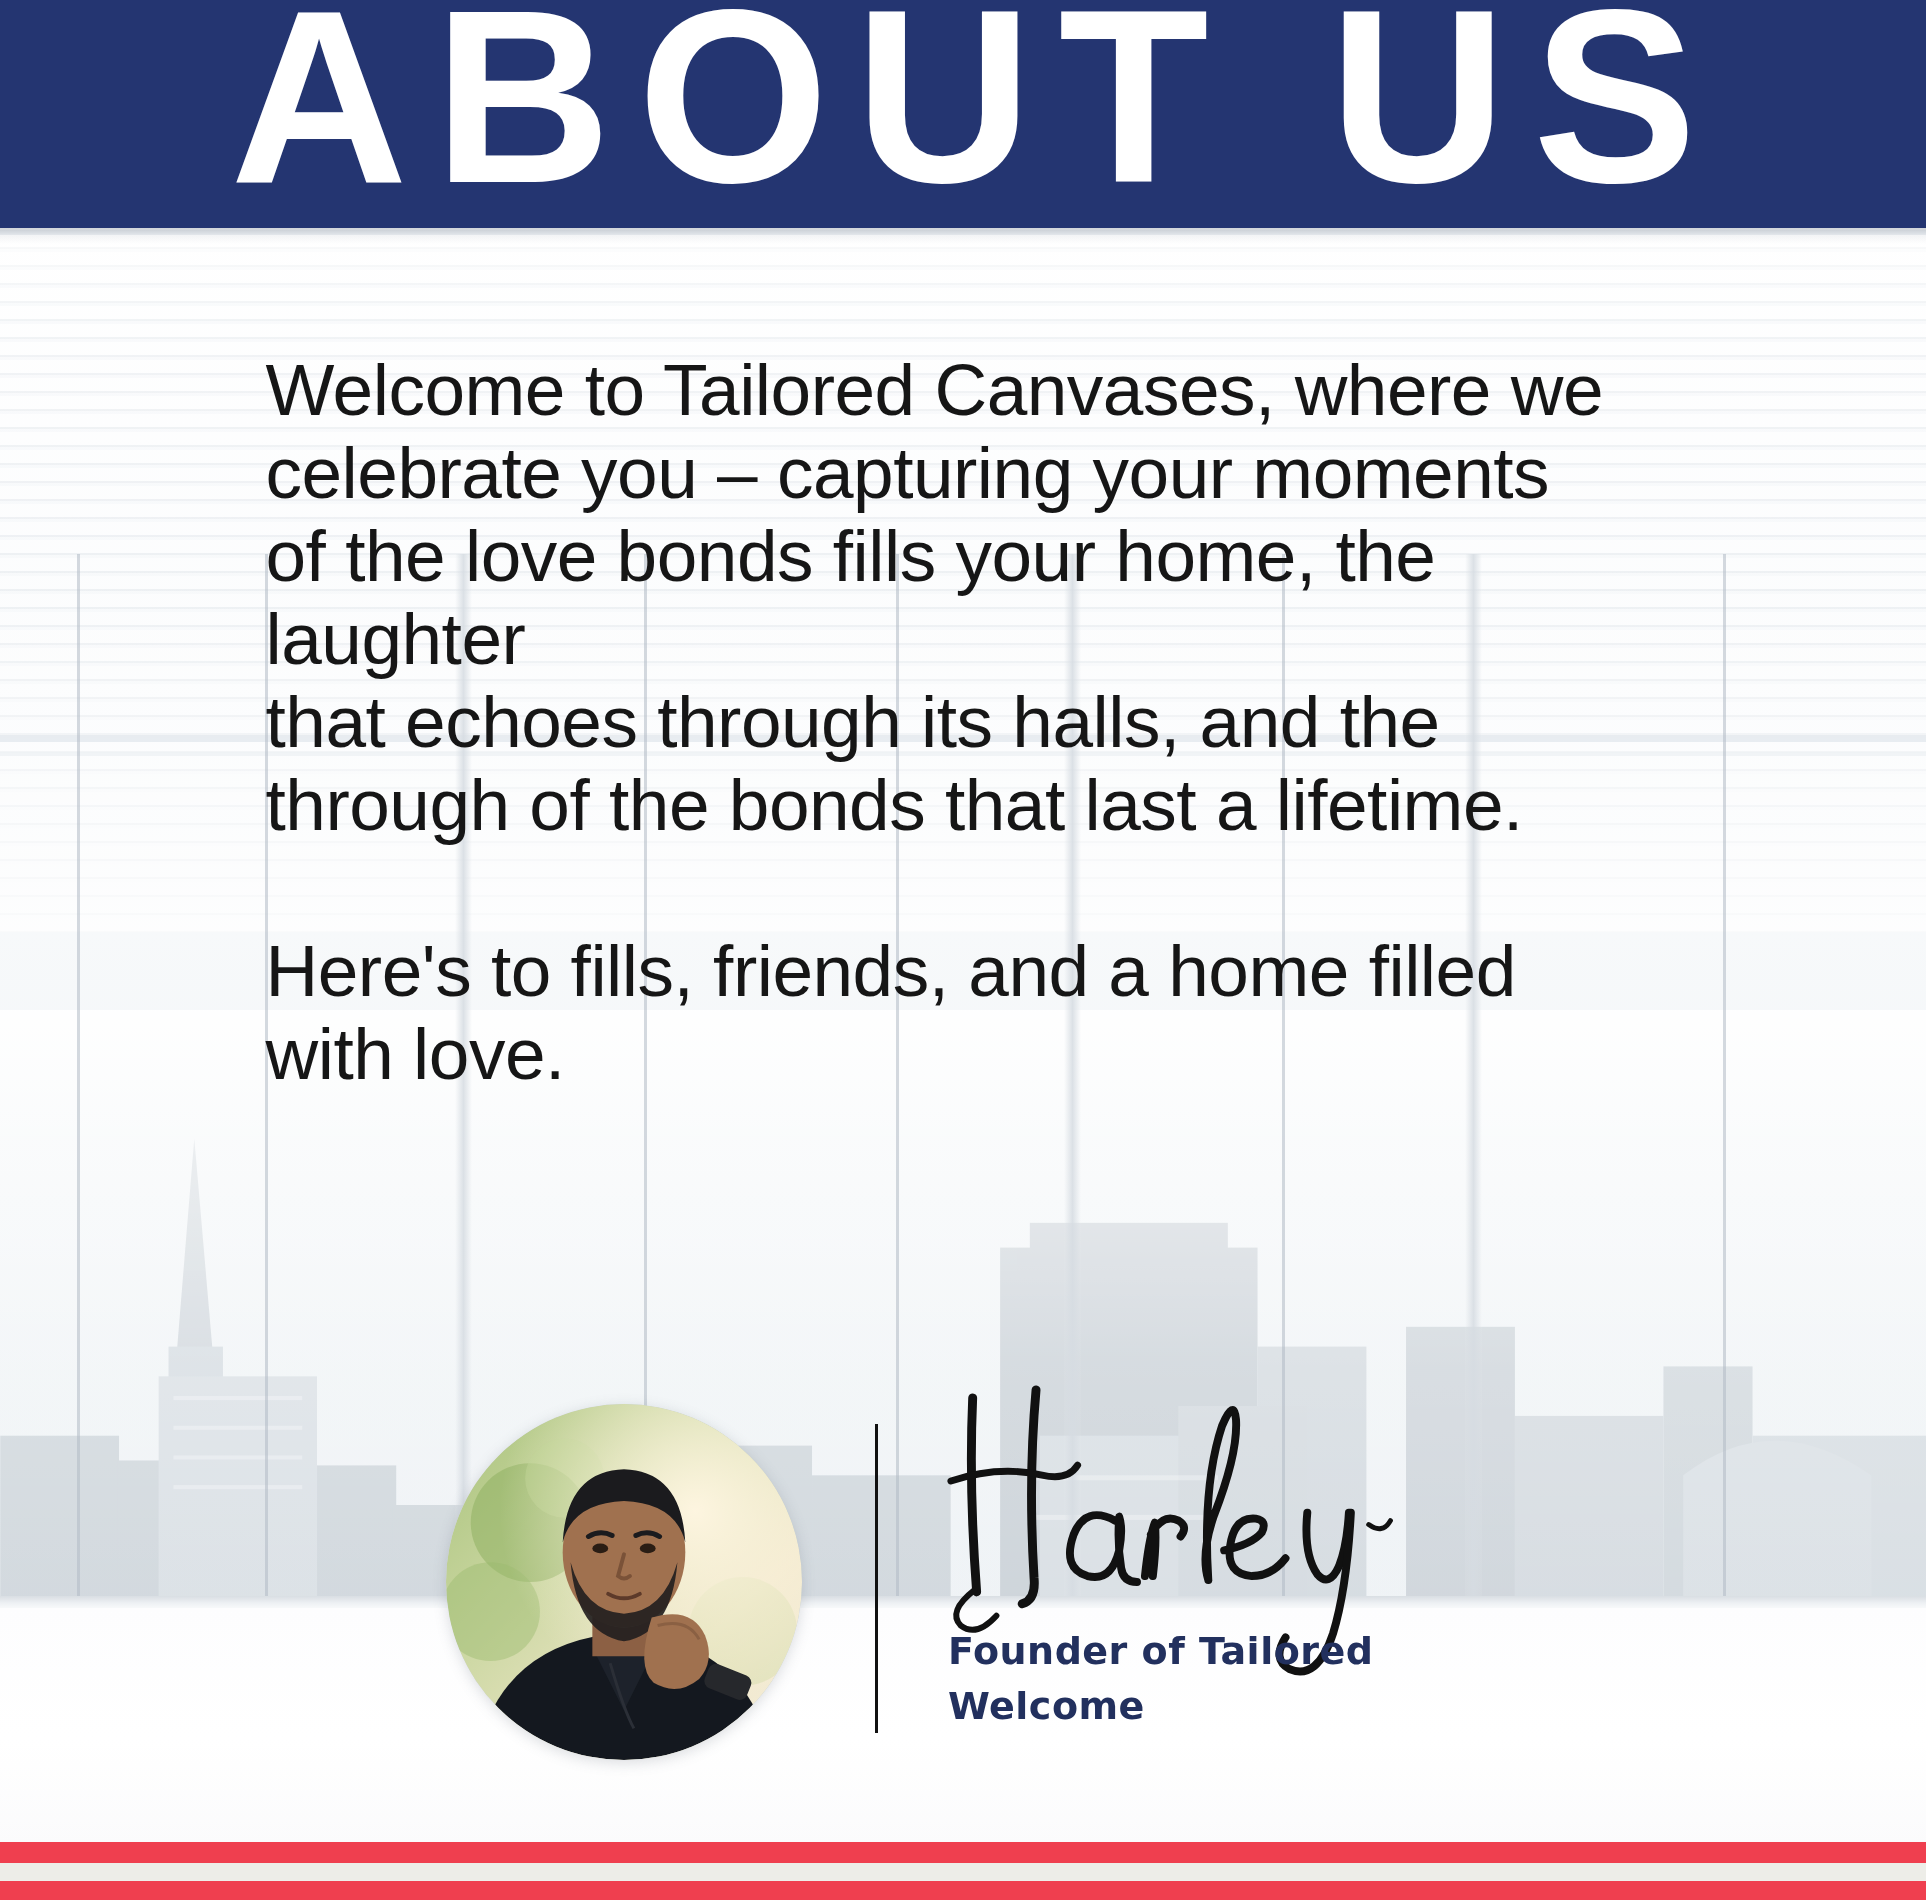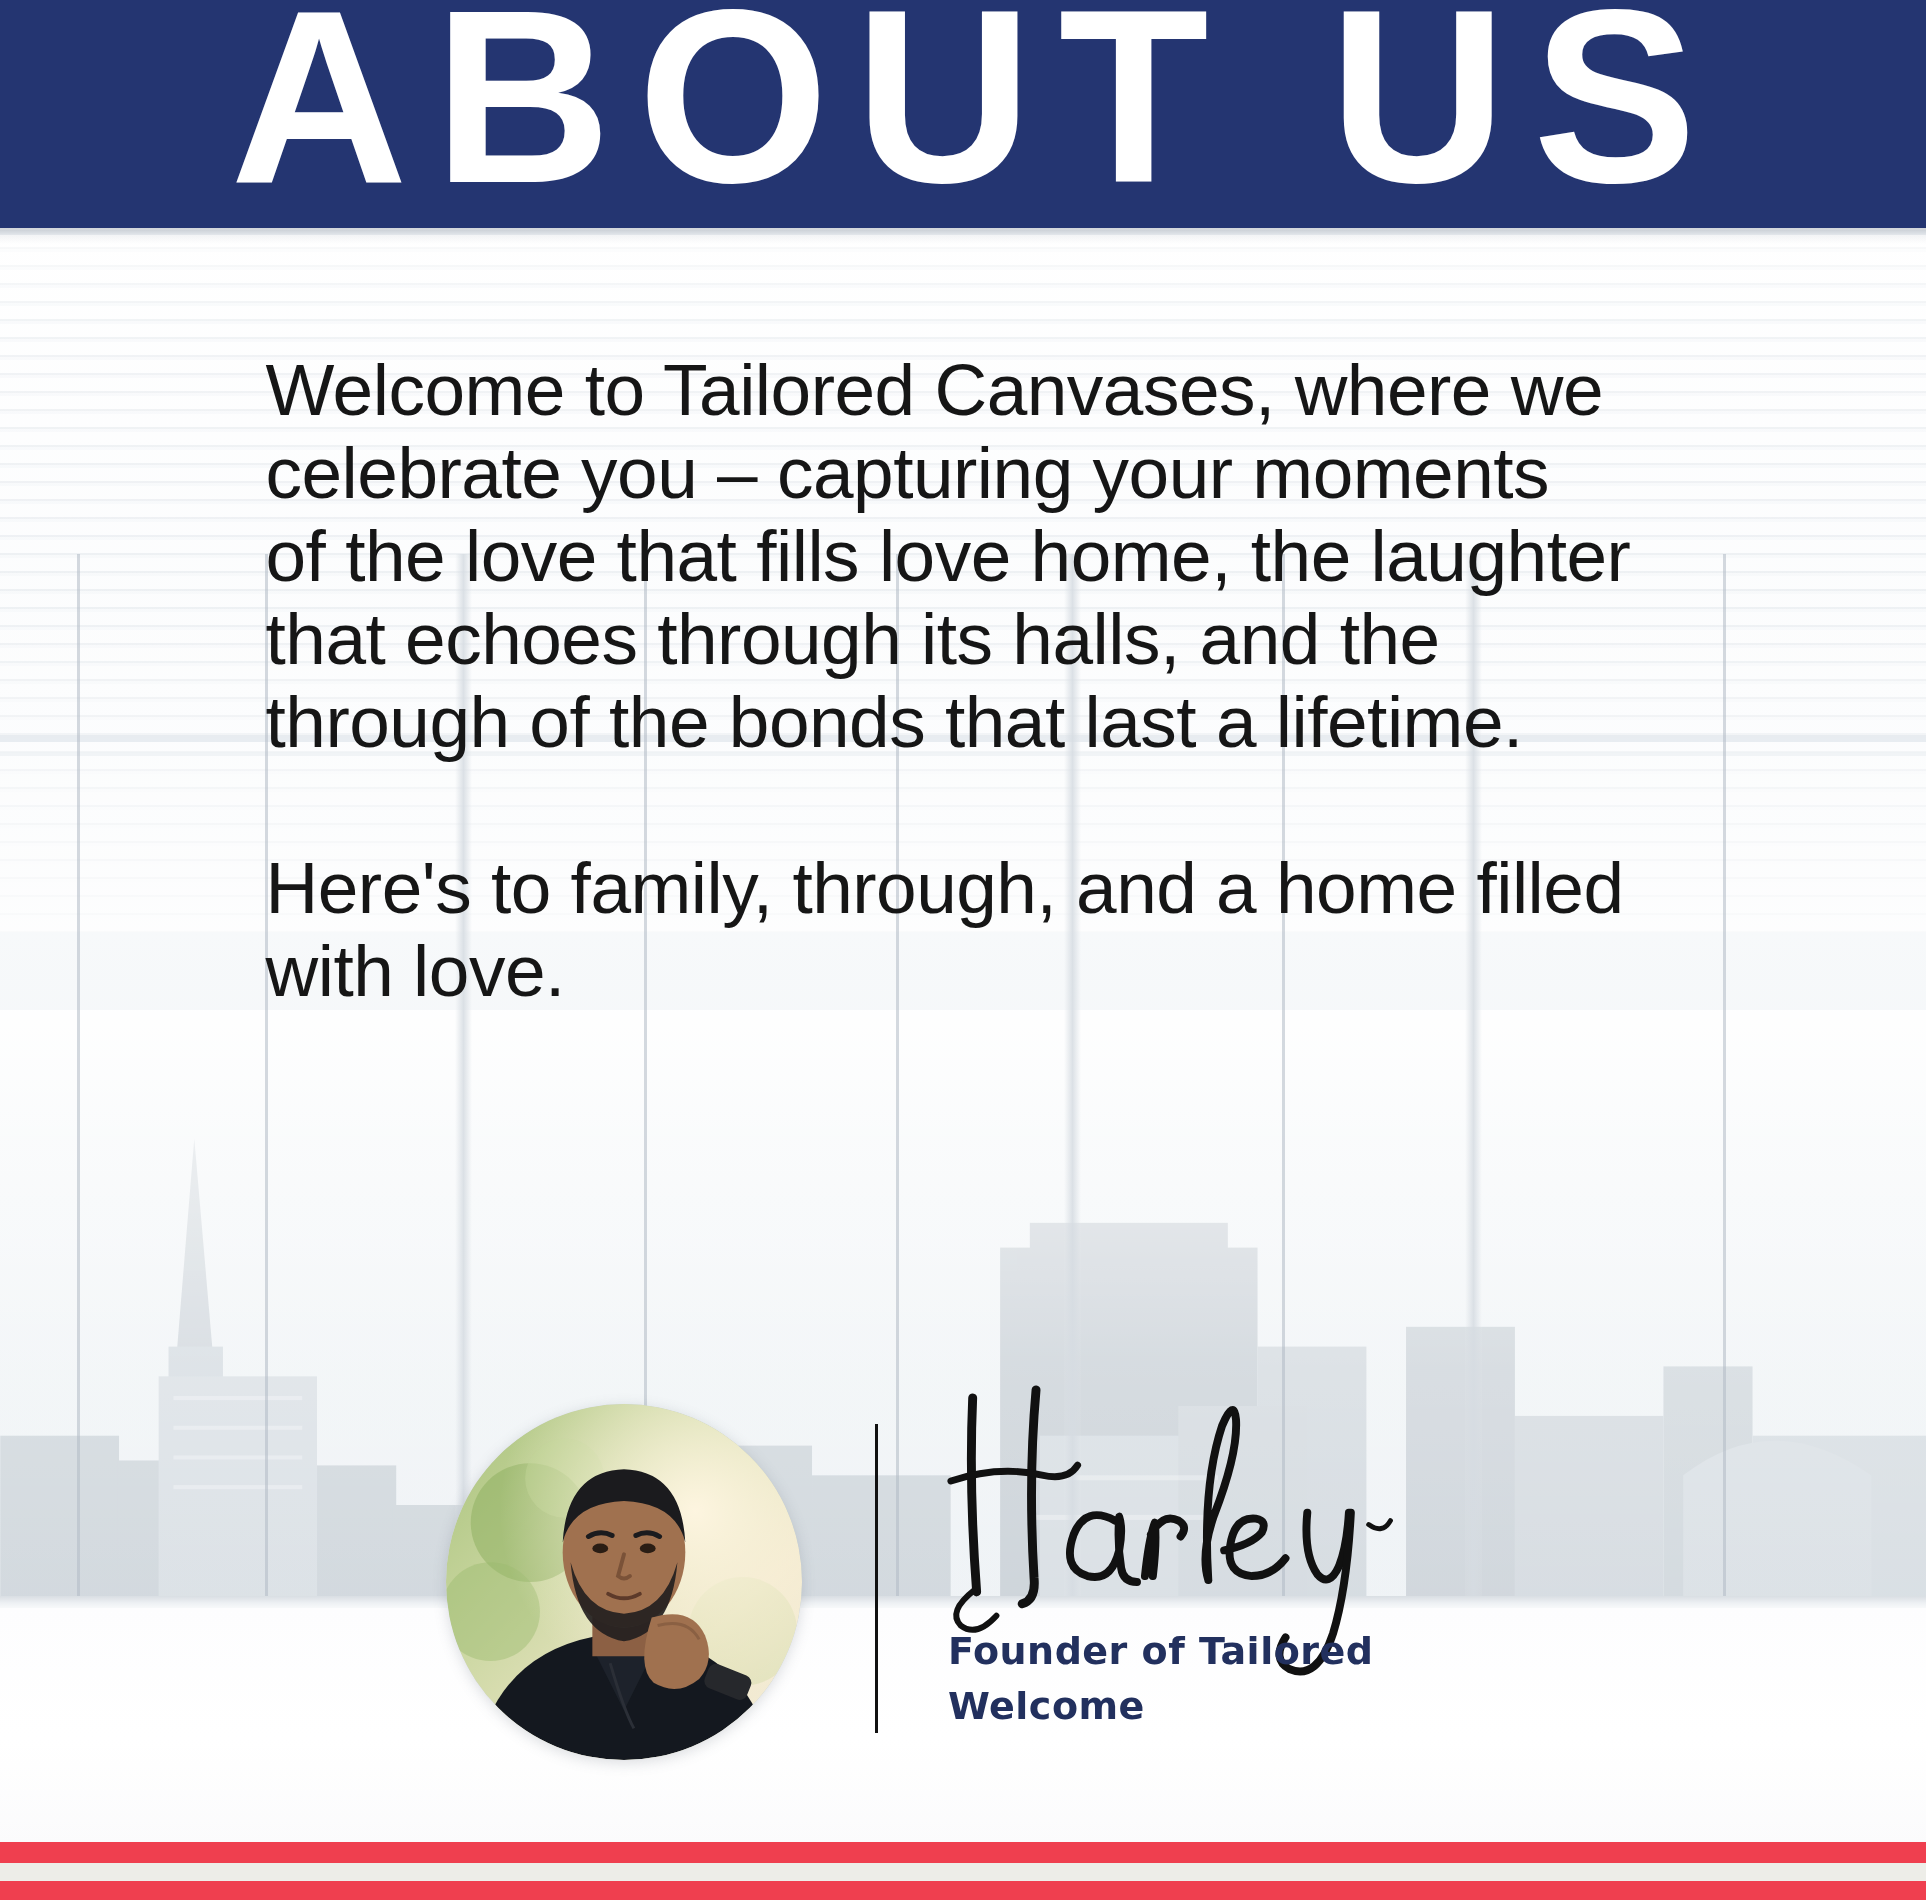--- a/index.html
+++ b/index.html
@@ -222,25 +222,25 @@
   </div>
 
   <div class="banner">
     <div class="banner-title">ABOUT US</div>
   </div>
   <div class="banner-shadow"></div>
 
   <div class="copy">
     <p>Welcome to Tailored Canvases, where we</p>
     <p>celebrate you – capturing your moments</p>
-    <p>of the love that fills love home, the laughter</p>
+    <p>of the love bonds fills your home, the laughter</p>
     <p>that echoes through its halls, and the</p>
     <p>through of the bonds that last a lifetime.</p>
     <div class="spacer"></div>
-    <p>Here's to family, through, and a home filled</p>
+    <p>Here's to fills, friends, and a home filled</p>
     <p>with love.</p>
   </div>
 
   <div class="portrait">
     <svg width="356" height="356" viewBox="0 0 360 360" xmlns="http://www.w3.org/2000/svg">
       <defs>
         <clipPath id="circ">
             <circle cx="180" cy="180" r="180"></circle>
           </clipPath>
         <linearGradient id="bokeh" x1="0" y1="0" x2="1" y2="1">

